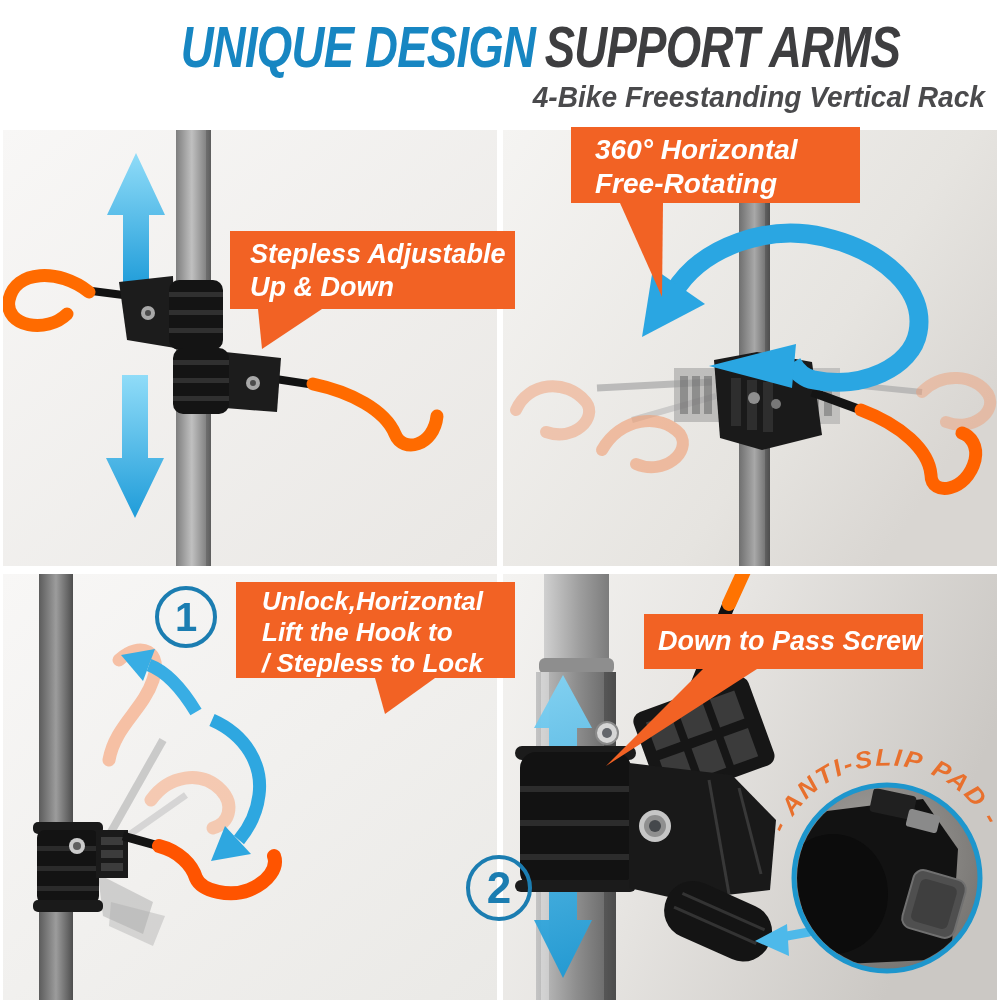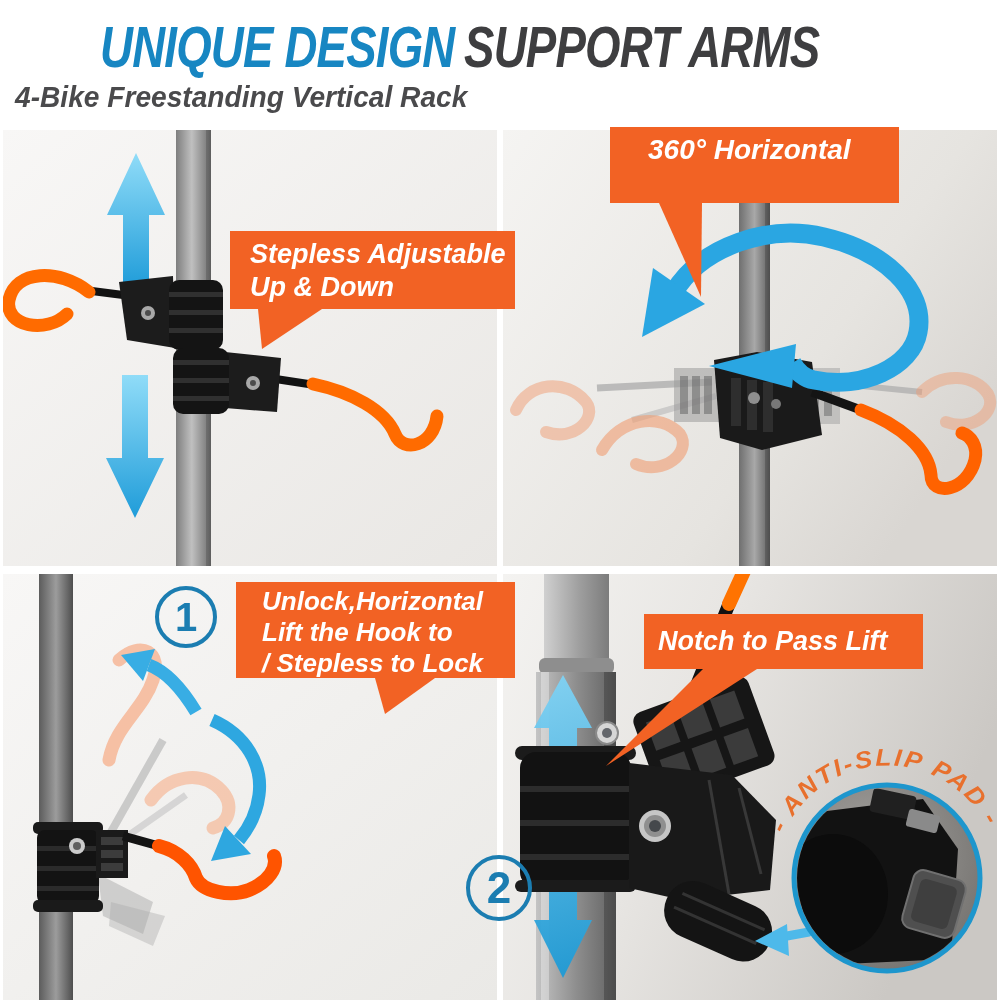--- a/index.html
+++ b/index.html
@@ -1,38 +1,38 @@
 <!DOCTYPE html>
 <html><head>
 <meta charset="utf-8">
 <style>
   html,body{margin:0;padding:0;background:#fff;}
   .stage{position:relative;width:1000px;height:1000px;background:#ffffff;overflow:hidden;
          font-family:"Liberation Sans",sans-serif;}
   
-  .header{position:absolute;left:0;top:0;width:1000px;height:130px;text-align:left;background:#fff;z-index:2;}
+  .header{position:absolute;left:0;top:0;width:1000px;height:130px;text-align:right;background:#fff;z-index:2;}
   .title{margin:0;padding-top:14px;font-size:57px;font-style:italic;font-weight:bold;
          letter-spacing:-1px;white-space:nowrap;transform:scaleX(.80);}
   .t-blue{color:#1786c2;}
   .t-dark{color:#3e3e40;margin-left:12px;}
   .subtitle{margin-top:1px;font-size:29px;font-style:italic;font-weight:bold;color:#4a4a4c;transform:scaleX(.97);}
   
   .panel{position:absolute;overflow:hidden;}
   .tl{left:3px;top:130px;width:494px;height:436px;}
   .tr{left:503px;top:130px;width:494px;height:436px;}
   .bl{left:3px;top:574px;width:494px;height:426px;}
   .br{left:503px;top:574px;width:494px;height:426px;}
   
   .callout{position:absolute;background:#f26224;color:#fff;font-style:italic;font-weight:bold;
            z-index:6;box-sizing:border-box;}
   .tail{position:absolute;overflow:visible;}
   .tail polygon{fill:#f26224;}
   .c1{left:230px;top:225px;width:285px;height:78px;font-size:27px;line-height:33px;padding:7px 0 0 20px;margin-top:6px;}
   .c1 .tail{left:0;top:78px;width:120px;height:42px;}
-  .c2{left:610px;top:127px;width:289px;height:76px;font-size:28px;line-height:34px;padding:6px 0 0 38px;}
+  .c2{left:571px;top:127px;width:289px;height:76px;font-size:28px;line-height:34px;padding:6px 0 0 24px;}
   .c2 .tail{left:0;top:76px;width:120px;height:96px;}
   .c3{left:236px;top:582px;width:279px;height:96px;font-size:26px;line-height:31px;padding:4px 0 0 26px;}
   .c3 .tail{left:0;top:96px;width:220px;height:40px;}
   .c4{left:644px;top:614px;width:279px;height:55px;font-size:27px;line-height:27px;padding:14px 0 0 14px;}
   .c4 .tail{left:-60px;top:55px;width:200px;height:100px;}
   
   .step{position:absolute;border:4px solid #1b7db1;border-radius:50%;color:#1b7db1;
         display:flex;align-items:center;justify-content:center;font-weight:bold;z-index:7;}
   .s1{left:155px;top:586px;width:54px;height:54px;font-size:40px;}
   .s2{left:466px;top:855px;width:58px;height:58px;font-size:44px;}
@@ -305,36 +305,37 @@
   <div class="callout c1">
     <div>Stepless Adjustable</div>
     <div>Up &amp; Down</div>
     <svg class="tail" viewBox="0 0 120 42">
         <polygon points="28,0 92,0 32,40"></polygon>
       </svg>
   </div>
 
   <div class="callout c2">
     <div>360° Horizontal</div>
+    <div>Free-Rotating</div>
     <svg class="tail" viewBox="0 0 120 96">
         <polygon points="49,0 92,0 91,94"></polygon>
       </svg>
   </div>
 
   <div class="callout c3">
     <div>Unlock,Horizontal</div>
     <div>Lift the Hook to</div>
     <div>/ Stepless to Lock</div>
     <svg class="tail" viewBox="0 0 220 40">
         <polygon points="139,0 199,0 149,36"></polygon>
       </svg>
   </div>
 
   <div class="callout c4">
-    <div>Notch to Pass Lift</div>
+    <div>Down to Pass Screw</div>
     <svg class="tail" viewBox="0 0 200 100">
         <polygon points="119,0 173,0 22,97"></polygon>
       </svg>
   </div>
 
   <div class="step s1">
     <span>1</span>
   </div>
   <div class="step s2">
     <span>2</span>

